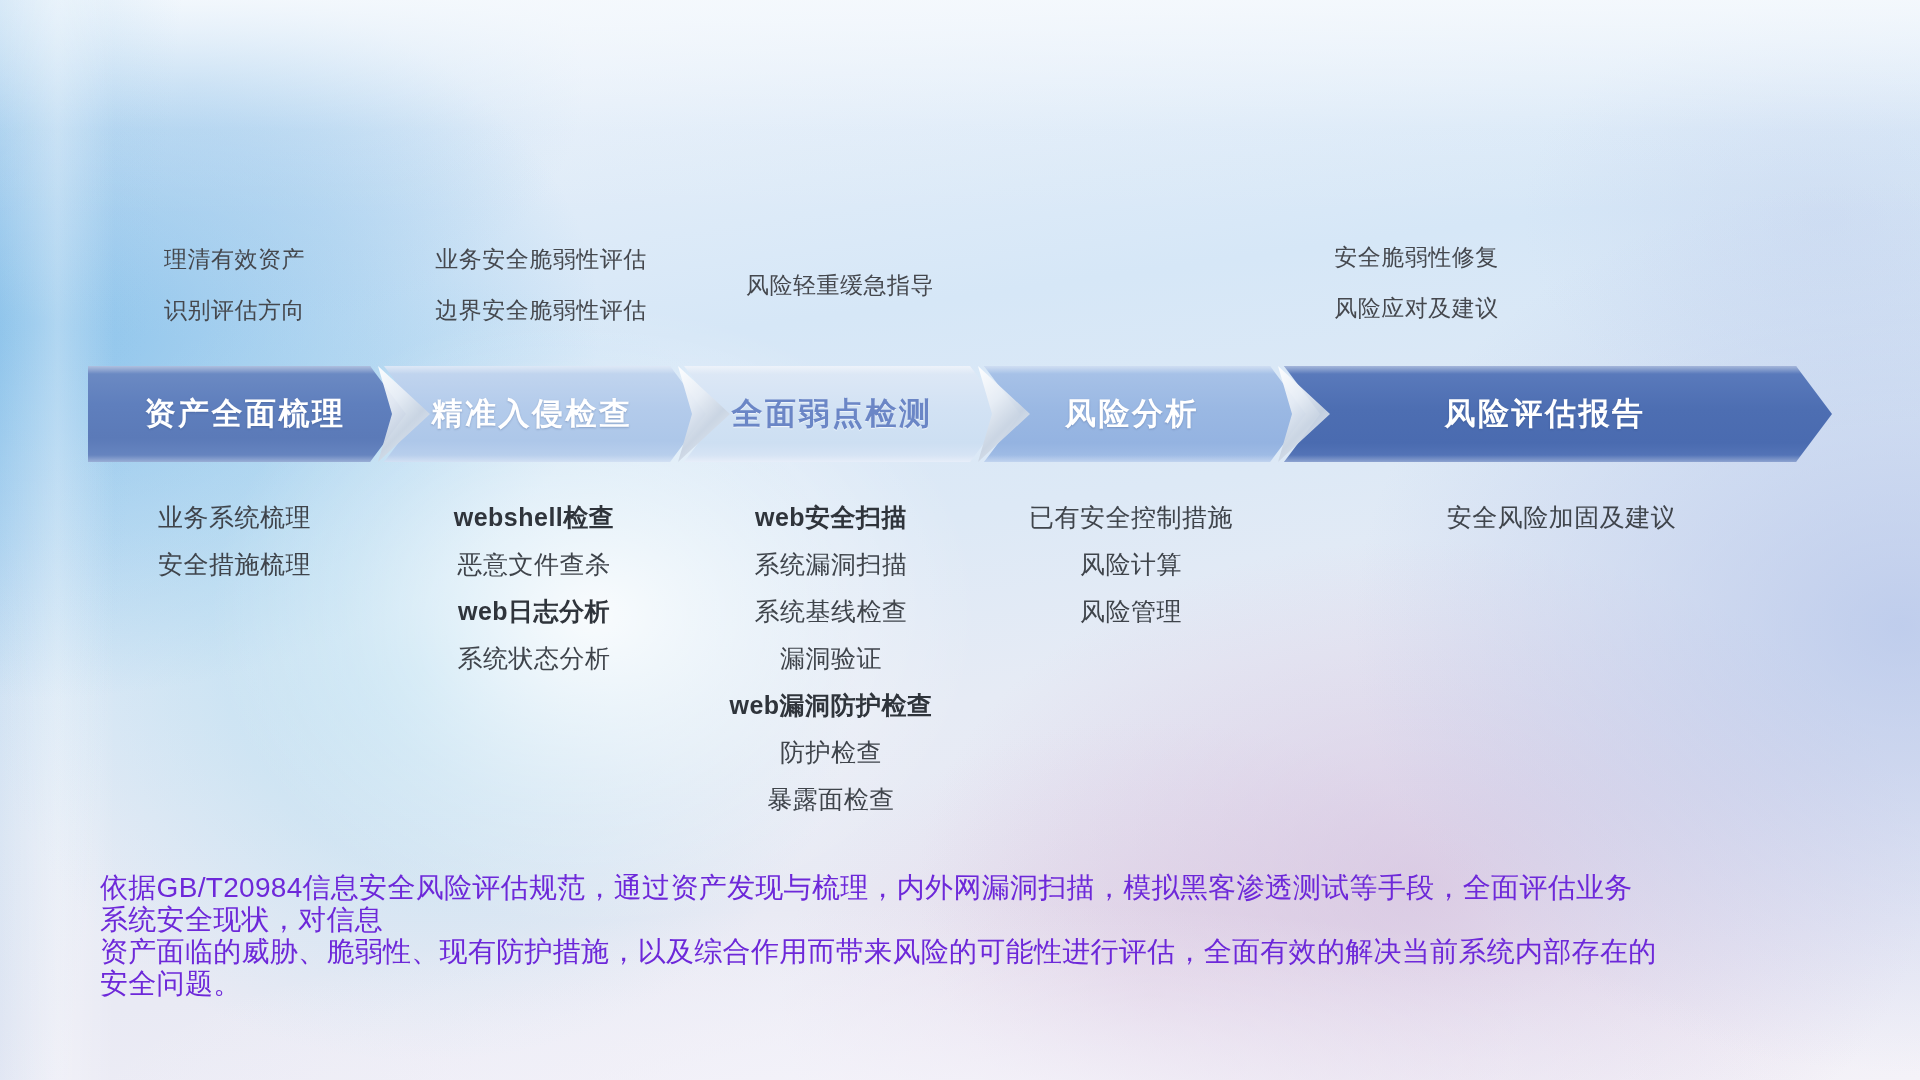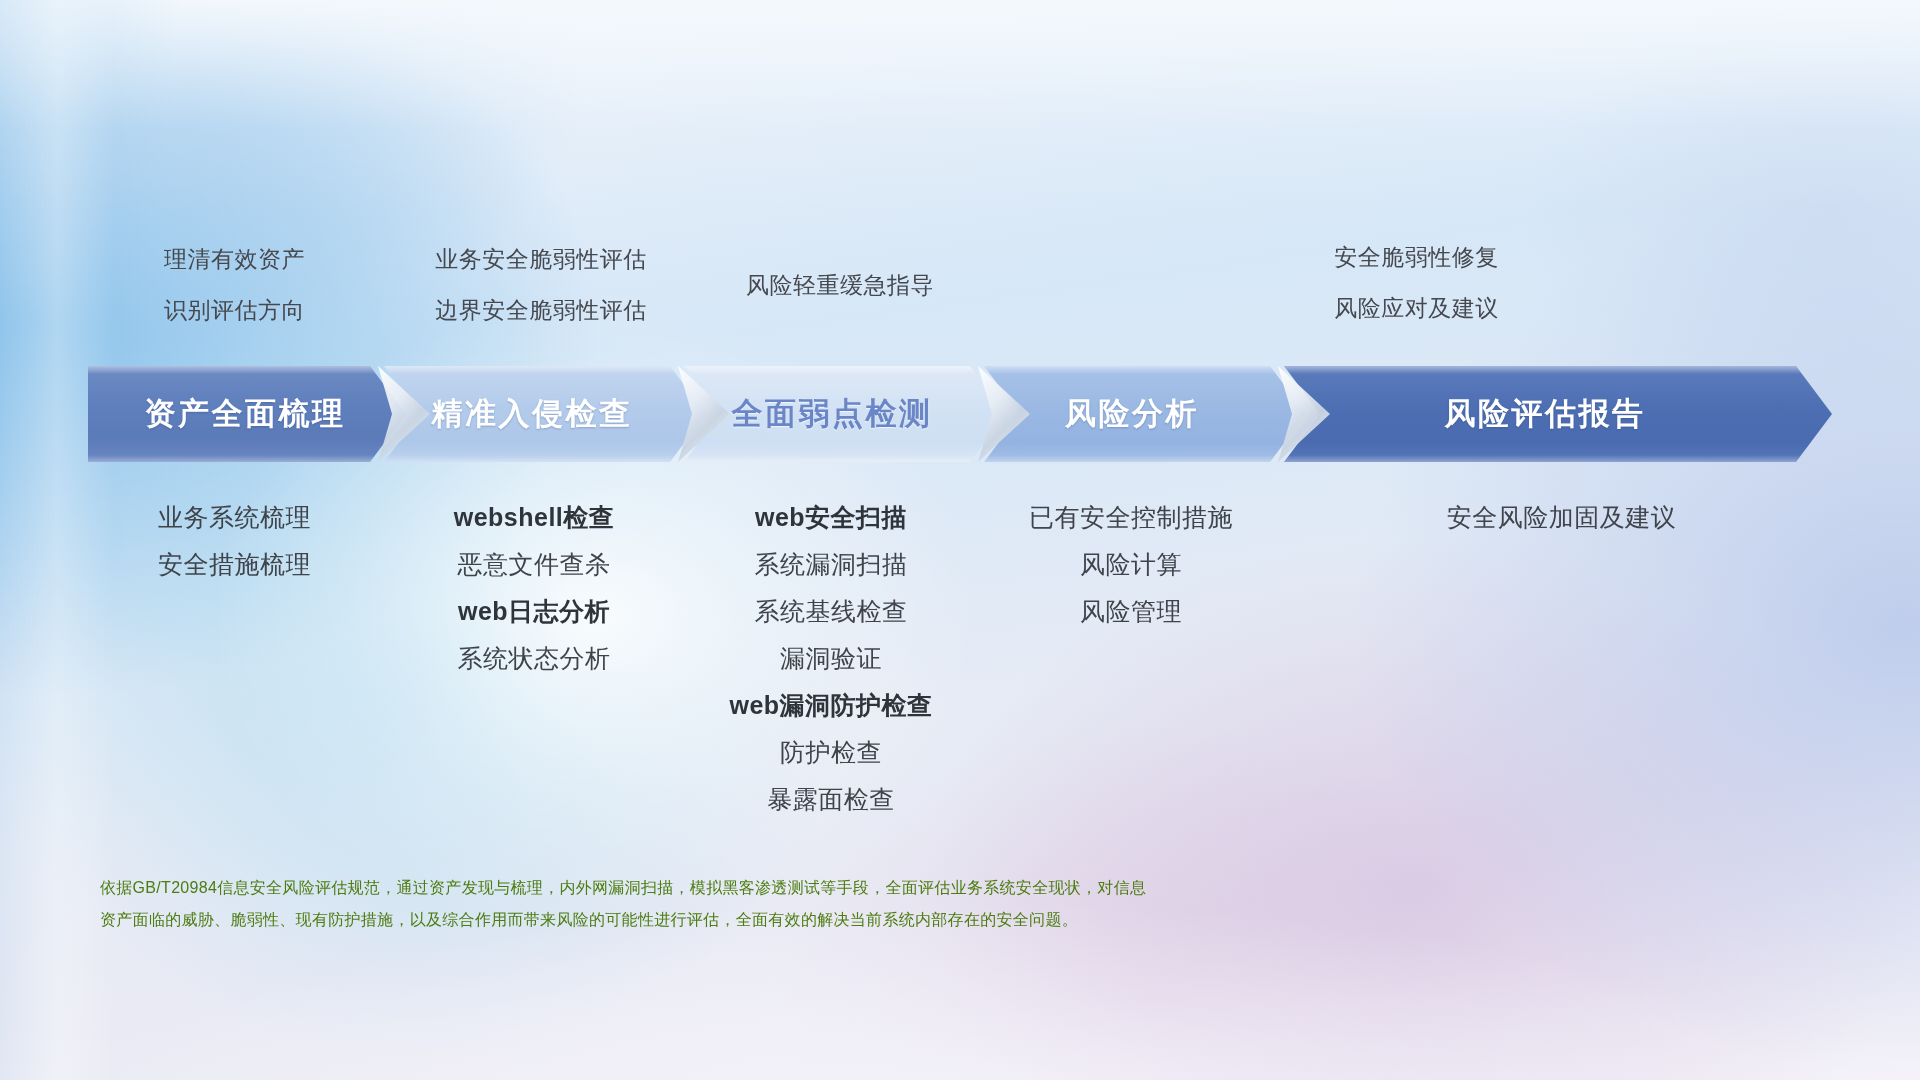--- a/index.html
+++ b/index.html
@@ -217,23 +217,23 @@
   #bottom-notes .c3 { transform: translateX(3px); }
   #bottom-notes .c4 { transform: translateX(13px); }
   #bottom-notes .c5 { transform: translateX(14px); }
 
   
   #footer {
     position: absolute;
     left: 100px;
     top: 872px;
     width: 1560px;
-    font-size: 16px;
+    font-size: 28px;
     line-height: 32px;
-    color: #4d7c0f;
+    color: #6d28d9;
     letter-spacing: 0.3px;
   }
   #footer p { text-indent: 0; }
 </style>
 </head>
 <body>
 
 <div id="stage">
 
   <div class="bg-layer bg-base"></div>

